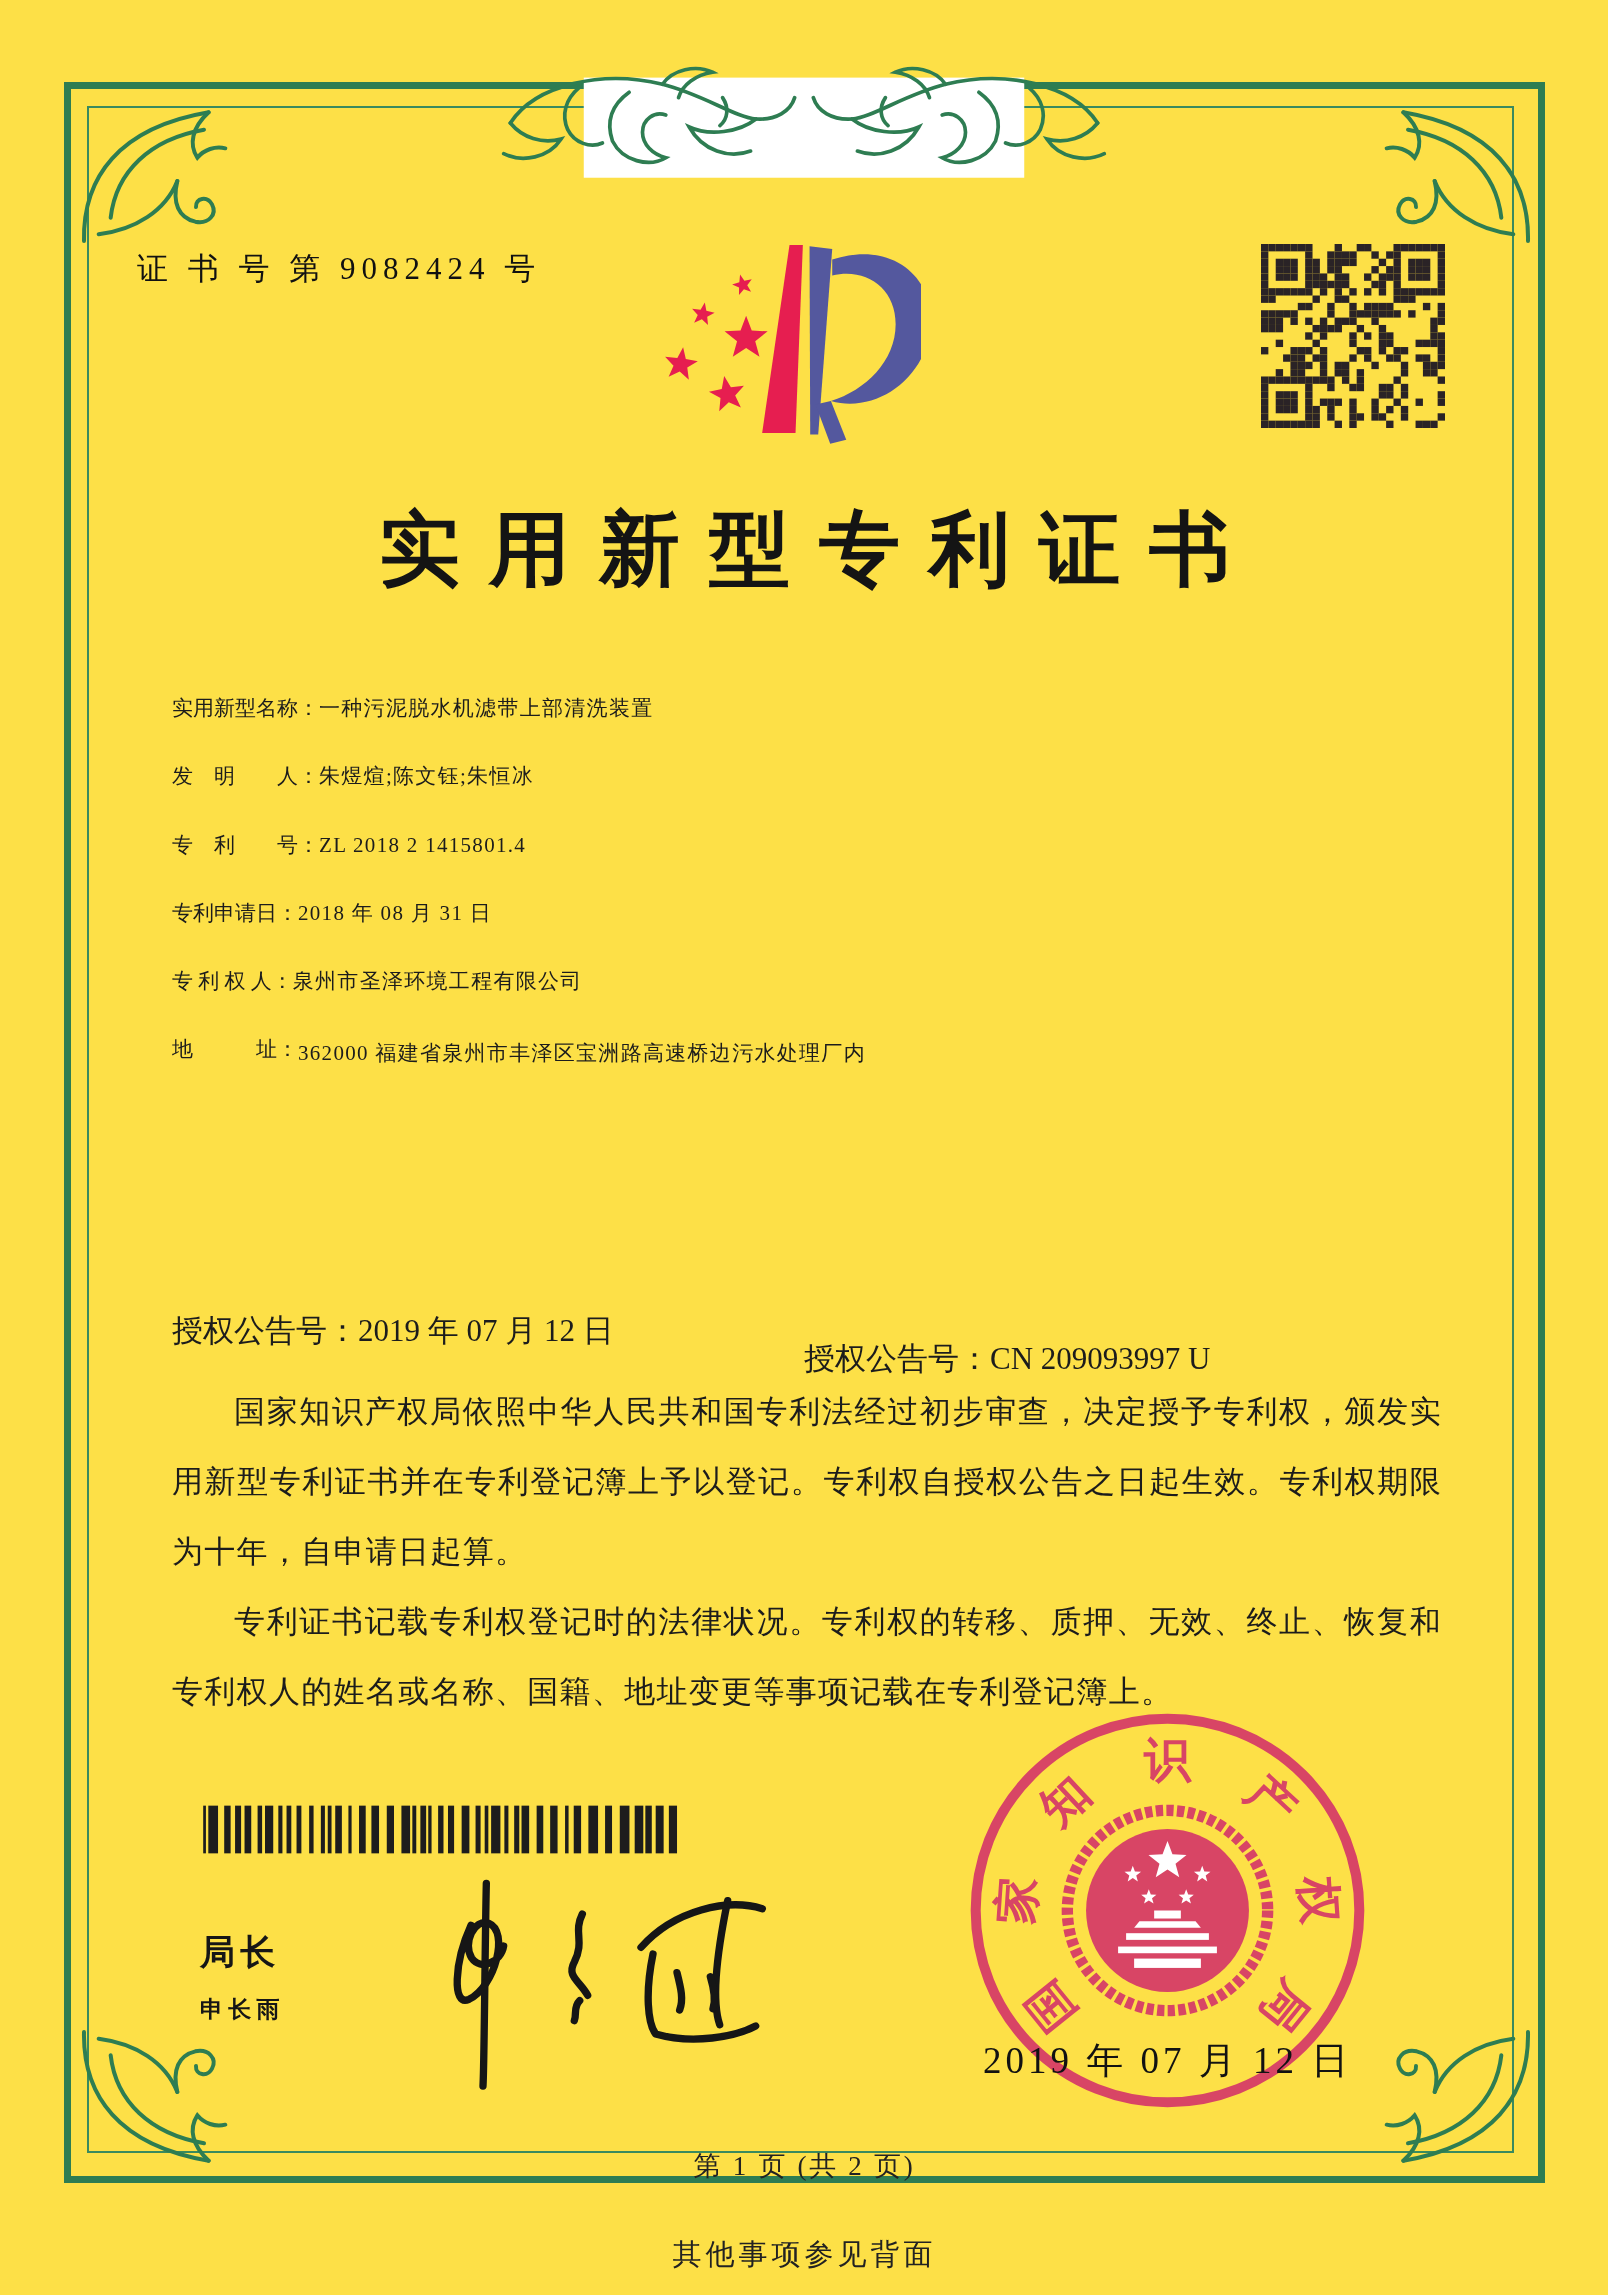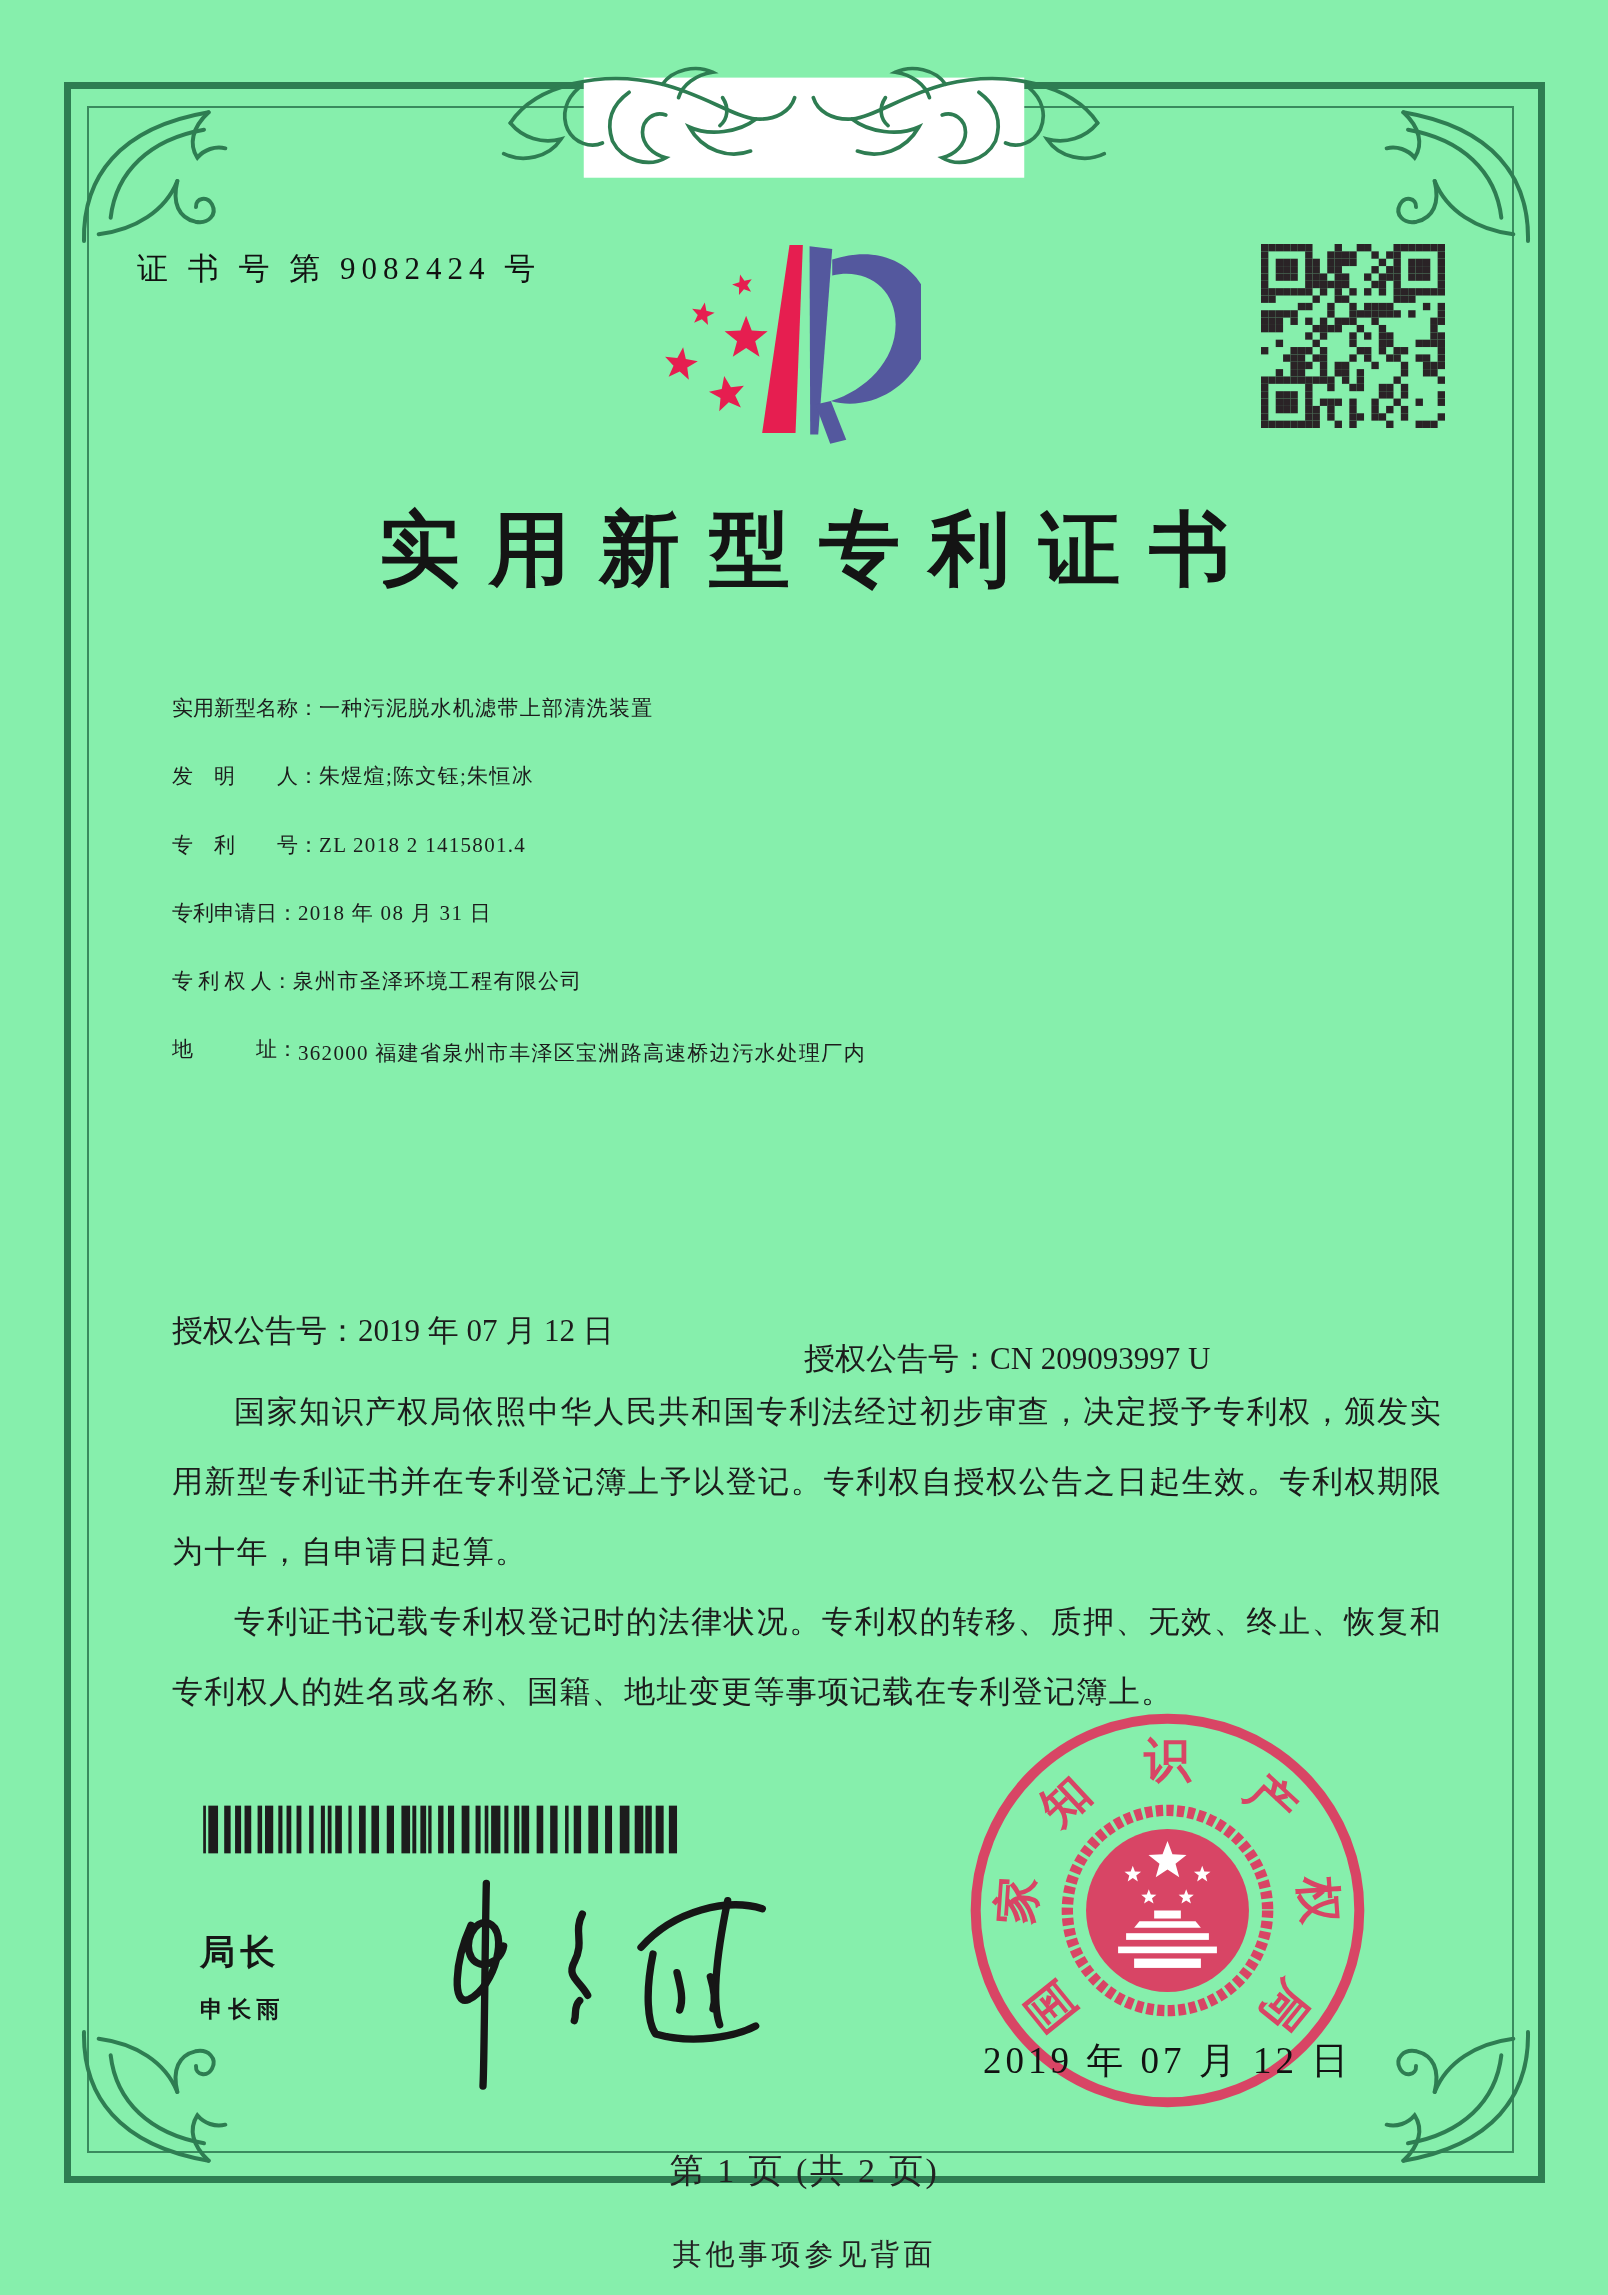--- a/index.html
+++ b/index.html
@@ -1,17 +1,17 @@
 <!DOCTYPE html>
 <html style="font-size:10.7px"><head>
 <meta charset="utf-8">
 <style>
   html,body{margin:0;padding:0;background:#ffffff;}
   body{width:1609px;height:2295px;position:relative;font-family:"Liberation Serif","DejaVu Serif",serif;color:#1c1c1c;}
-  .page{position:absolute;left:0;top:0;width:1609px;height:2295px;background:#86efac;overflow:hidden;}
+  .page{position:absolute;left:0;top:0;width:1609px;height:2295px;background:#fde047;overflow:hidden;}
 
   
   .frame-outer{position:absolute;left:64px;top:82px;width:1467px;height:2087px;border:7.3px solid #2e7d52;}
   .frame-inner{position:absolute;left:87px;top:106px;width:1423px;height:2043px;border:2.7px solid #3a8a5e;}
 
   .ornament{position:absolute;pointer-events:none;}
   .orn-tl{left:72px;top:91px;}
   .orn-tr{left:1380px;top:91px;transform:scaleX(-1);}
   .orn-bl{left:72px;top:2022px;transform:scaleY(-1);}
   .orn-br{left:1380px;top:2022px;transform:scale(-1,-1);}
@@ -39,21 +39,21 @@
   .sig-title{position:absolute;left:200px;top:1929px;font-size:35px;letter-spacing:5.3px;font-weight:bold;color:#161616;}
   .sig-name{position:absolute;left:200px;top:1994px;font-size:23px;letter-spacing:5.3px;font-weight:bold;color:#161616;}
   .signature{position:absolute;left:407px;top:1862px;width:468px;height:230px;}
 
   .seal{position:absolute;left:967px;top:1710px;width:401px;height:401px;}
   .seal-ring{position:absolute;left:0;top:0;width:401px;height:401px;}
   .seal-char{position:absolute;left:50%;top:50%;font-size:47px;font-weight:bold;color:#d84565;font-family:"Liberation Serif",serif;}
   .seal-emblem{position:absolute;left:87px;top:87px;width:227px;height:227px;}
   .seal-date{position:absolute;left:947px;top:2036px;width:441px;text-align:center;font-size:37px;letter-spacing:4px;color:#121212;}
 
-  .page-info{position:absolute;left:0;top:2148px;width:1609px;text-align:center;font-size:34px;letter-spacing:2.7px;color:#222;}
+  .page-info{position:absolute;left:0;top:2148px;width:1609px;text-align:center;font-size:27px;letter-spacing:2.7px;color:#222;}
   .back-note{position:absolute;left:0;top:2235px;width:1609px;text-align:center;font-size:29px;letter-spacing:4px;color:#222;}
 </style>
 </head>
 <body>
 
 <div class="page">
 
   <div class="frame-outer"></div>
   <div class="frame-inner"></div>
 

